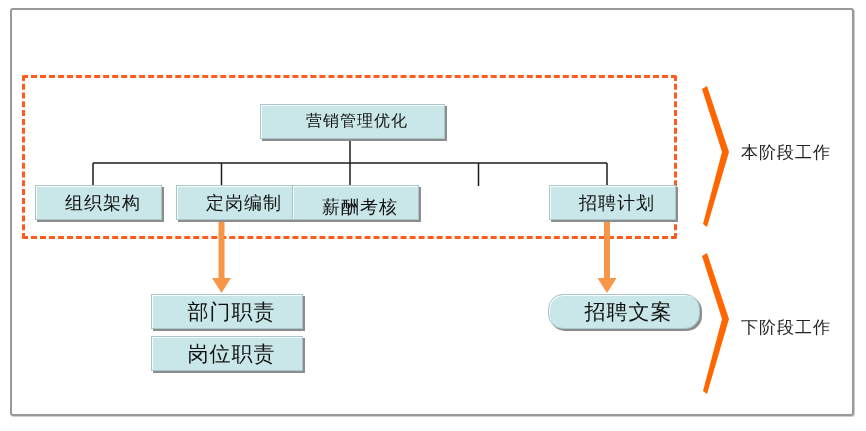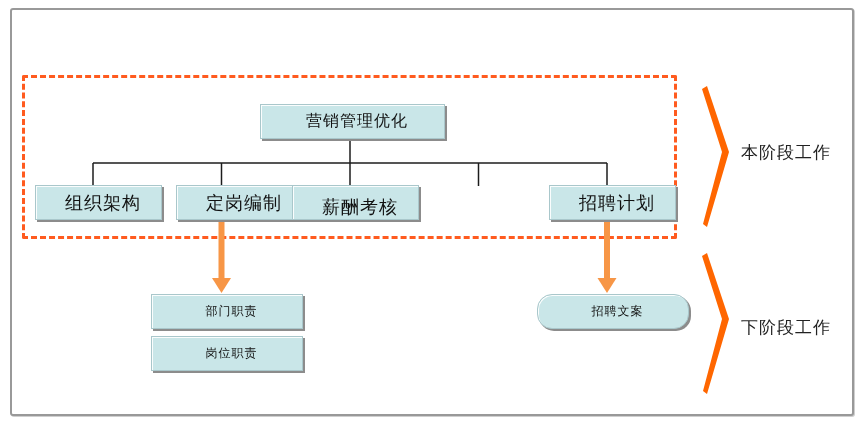--- a/index.html
+++ b/index.html
@@ -33,24 +33,24 @@
     box-shadow:2px 2px 0 var(--box-shadow,#8c8c8c), inset 1px 1px 0 rgba(255,255,255,0.9);
     display:flex;align-items:center;justify-content:center;
     font-size:16px;color:#111;
     letter-spacing:1px;
     white-space:nowrap;
     padding-left:9px;
   }
   .node-root{left:260px;top:104px;width:174px;height:33px;}
   .node-child{top:185px;width:116px;height:33px;font-size:18px;}
   .c0{left:35px;}  .c1{left:164px;margin-left:12px;} .c2{left:292px;align-items:flex-end;} .c3{left:421px;} .c4{left:549px;}
-  .node-next{width:141px;height:33px;font-size:12px;font-family:Liberation Mono, monospace;}
+  .node-next{width:141px;height:33px;font-size:21px;font-family:Liberation Mono, monospace;}
   .n-left1{left:151px;top:294px;}
   .n-left2{left:151px;top:336px;}
-  .n-right1{left:537px;top:294px;border-radius:15px;}
+  .n-right1{left:548px;top:294px;border-radius:15px;}
   .stage-label{
     position:absolute;
     font-size:17px;color:#222;
     letter-spacing:1px;white-space:nowrap;
   }
   .stage-current{left:741px;top:141px;}
   .stage-next{left:741px;top:316px;}
 </style>
 </head>
 <body>

